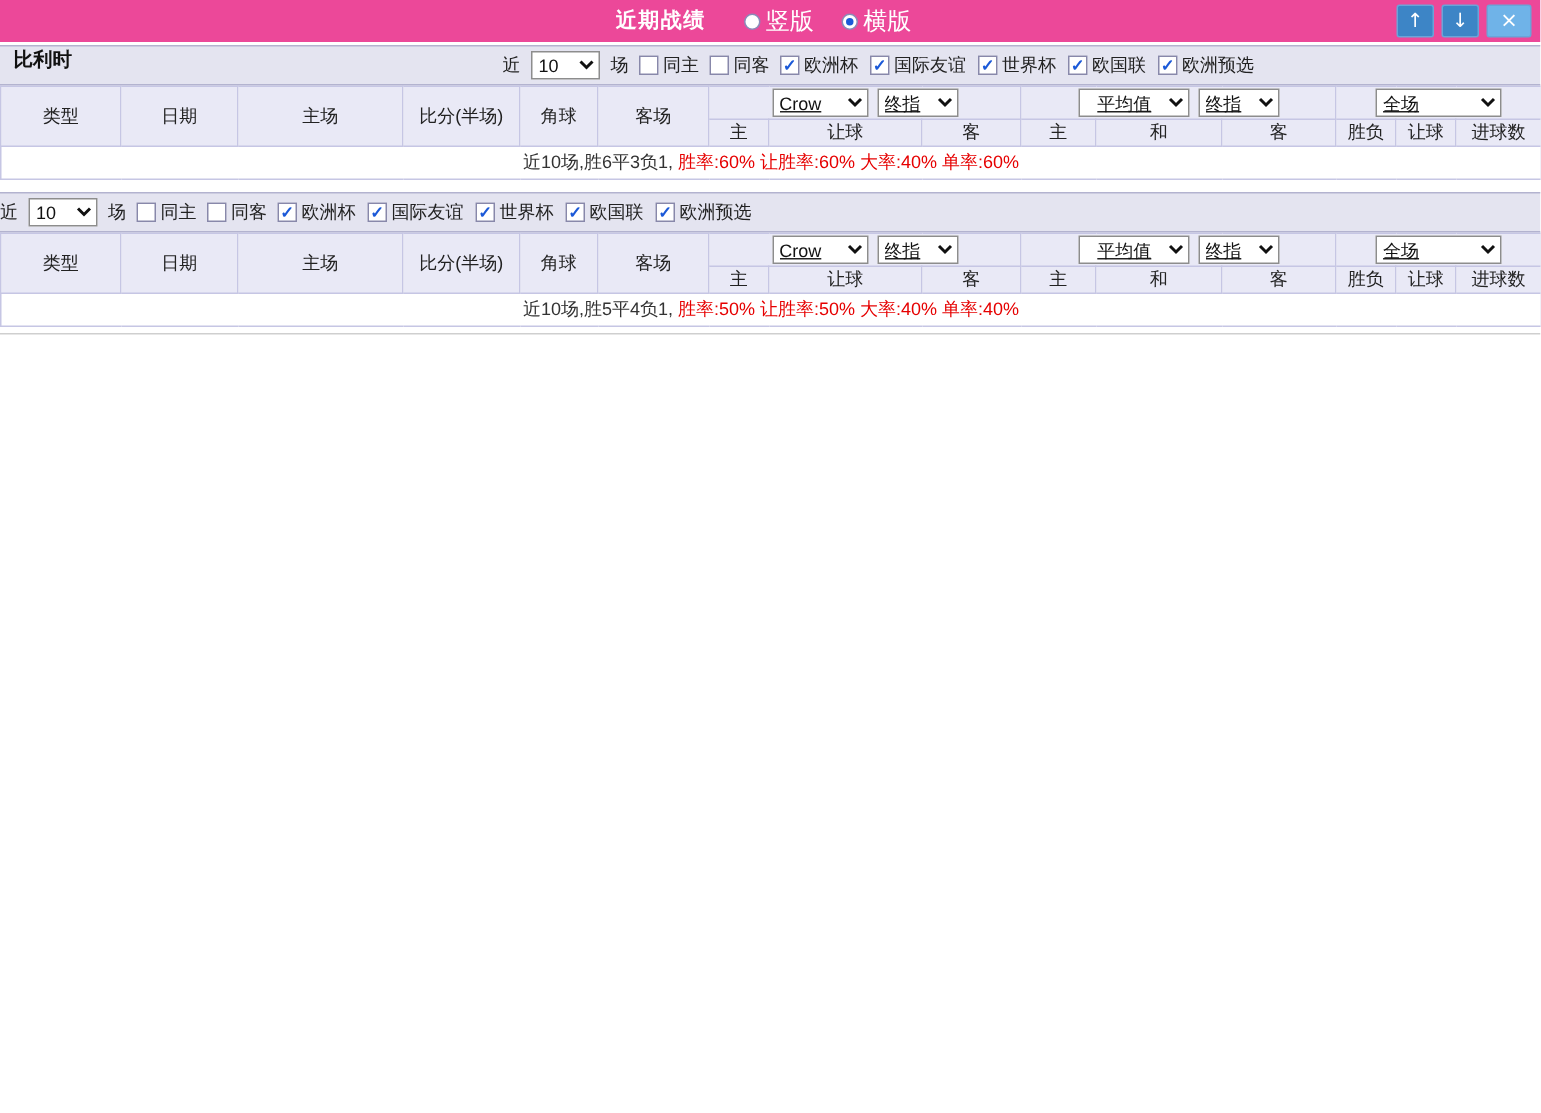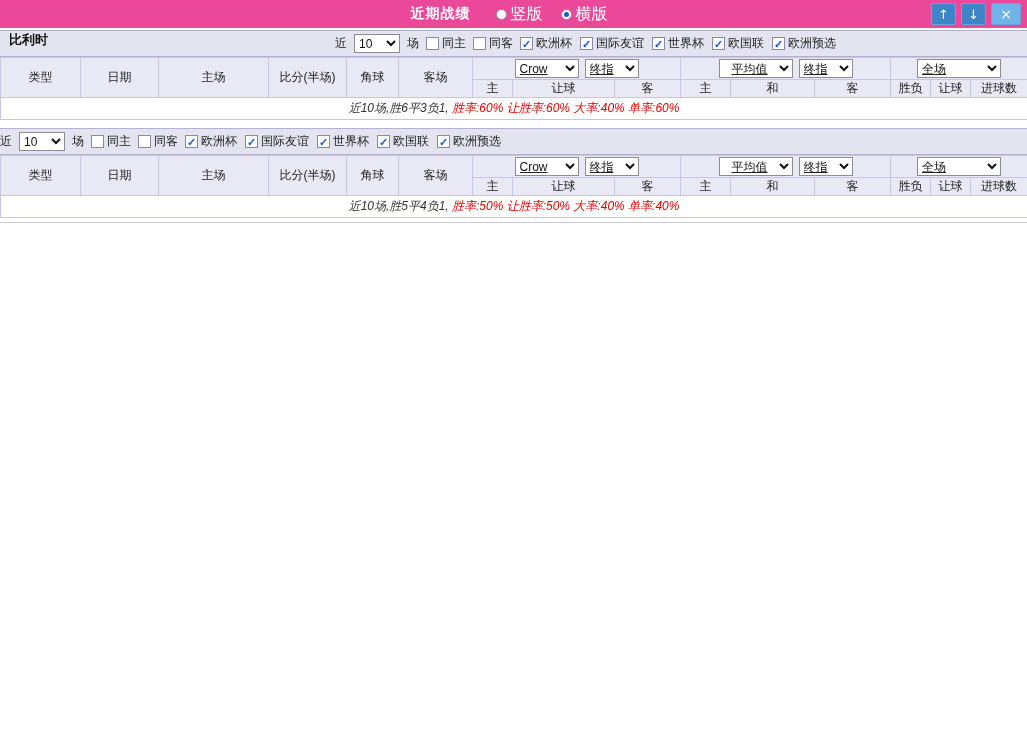--- a/index.html
+++ b/index.html
@@ -40,21 +40,21 @@
   .comp-group { display:inline-flex; align-items:center; gap:8px; }
 
   
   table.grid { width:1027px; border-collapse:collapse; table-layout:fixed;
     font-size:12px; }
   .grid th, .grid td { border:1px solid #c6c6e4; text-align:center;
     overflow:hidden; white-space:nowrap; }
   .grid thead th { background:#e9e9f6; color:#222; font-weight:normal; }
   .grid thead tr.h1 th { height:22px; }
   .grid thead tr.h2 th { height:17px; }
-  .grid tfoot td { height:22px; background:#fff; color:#333;font-style:italic; }
+  .grid tfoot td { height:22px; background:#fff; color:#333; }
   .red { color:#e60000; }
   .thsel { display:flex; align-items:center; justify-content:center; gap:6px;text-decoration:underline; }
   .bottom-rule { border-top:1px solid #cfcfcf; margin-top:4px; }
 </style>
 </head>
 <body>
 
 <div class="titlebar">
   <span class="tb-title">近期战绩</span>
   <label class="tb-radio">

